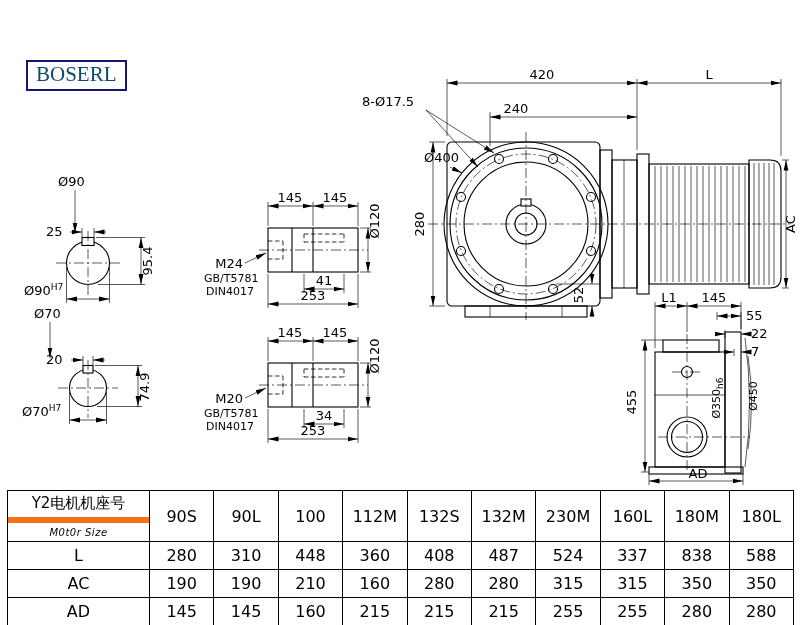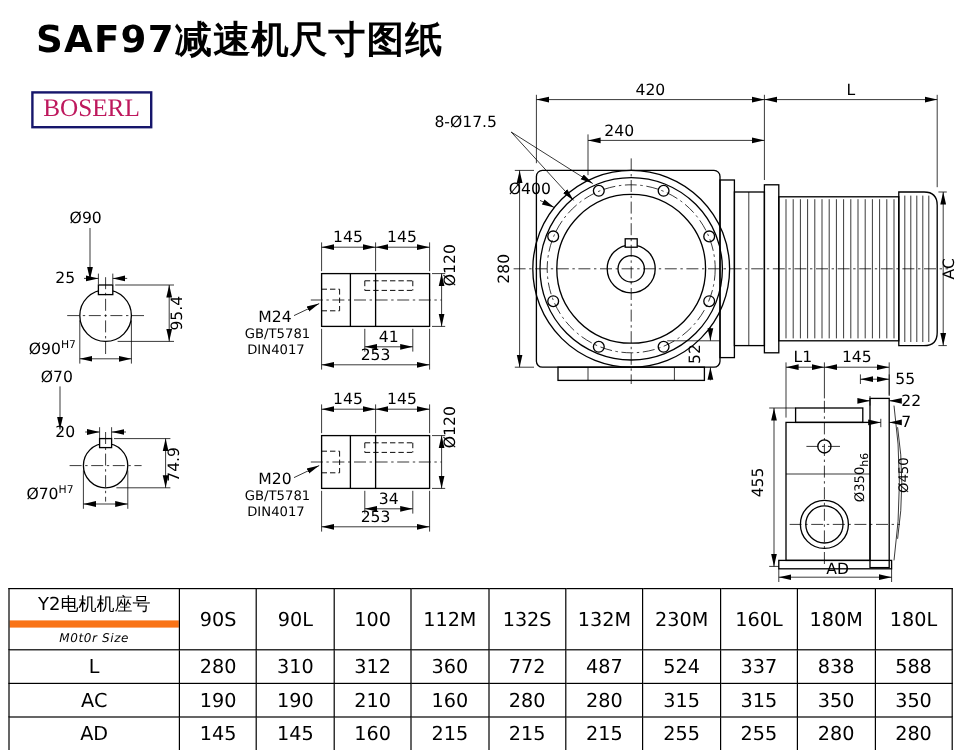--- a/index.html
+++ b/index.html
@@ -2,21 +2,21 @@
 <html><head>
 <meta charset="utf-8">
 <style>
   * { margin:0; padding:0; box-sizing:border-box; }
   html,body { width:800px; height:625px; background:#fff; }
   body { font-family:"DejaVu Sans", sans-serif; color:#000; }
   .page { position:relative; width:800px; height:625px; background:#fff; overflow:hidden; }
 
   .title { position:absolute; left:30px; top:12px; font-size:31px; font-weight:bold; letter-spacing:1px; }
   .brand { position:absolute; left:26px; top:60px; border:2px solid #16166b; padding:0 8px 2px 8px;
-           font-family:"Liberation Serif", serif; font-size:21px; color:#be185d; background:#fff;margin-top:16px; }
+           font-family:"Liberation Serif", serif; font-size:21px; color:#0c4a6e; background:#fff; }
 
   .drawing { position:absolute; left:0; top:0; }
 
   
   .s1 { stroke:#000; stroke-width:1.1; fill:none; }
   .s0 { stroke:#000; stroke-width:0.65; fill:none; }
   .cl { stroke:#000; stroke-width:0.65; fill:none; stroke-dasharray:10 3 2 3; }
   .hid { stroke:#000; stroke-width:0.8; fill:none; stroke-dasharray:4.5 2.5; }
   .w  { fill:#fff; stroke:#000; stroke-width:1.1; }
   svg text { font-size:13px; font-family:"DejaVu Sans", sans-serif; fill:#000; }
@@ -285,21 +285,20 @@
       <text x="636" y="402" text-anchor="middle" transform="rotate(-90 636 402)">455</text>
       <text class="t11" x="720" y="398" text-anchor="middle" transform="rotate(-90 720 398)"><tspan>Ø350</tspan><tspan dy="3" font-size="9">h6</tspan></text>
       <text class="t11" x="757" y="396" text-anchor="middle" transform="rotate(-90 757 396)">Ø450</text>
       <line class="s0" x1="649" y1="474" x2="649" y2="485"></line>
       <line class="s0" x1="743" y1="474" x2="743" y2="485"></line>
       <line class="s0" x1="649" y1="481" x2="743" y2="481" marker-start="url(#arw)" marker-end="url(#arw)"></line>
       <text x="698" y="478" text-anchor="middle">AD</text>
     </g>
   </svg>
 
-  <div class="title">SAF97减速机尺寸图纸</div>
   <div class="brand">BOSERL</div>
 
   <table class="dim-table">
     <colgroup>
       <col style="width:142px">
       <col>
         <col>
         <col>
         <col>
         <col>
@@ -323,23 +322,23 @@
         <th>132M</th>
         <th>230M</th>
         <th>160L</th>
         <th>180M</th>
         <th>180L</th>
       </tr>
       <tr>
         <td>L</td>
         <td>280</td>
         <td>310</td>
-        <td>312</td>
+        <td>448</td>
         <td>360</td>
-        <td>772</td>
+        <td>408</td>
         <td>487</td>
         <td>524</td>
         <td>337</td>
         <td>838</td>
         <td>588</td>
       </tr>
       <tr>
         <td>AC</td>
         <td>190</td>
         <td>190</td>

